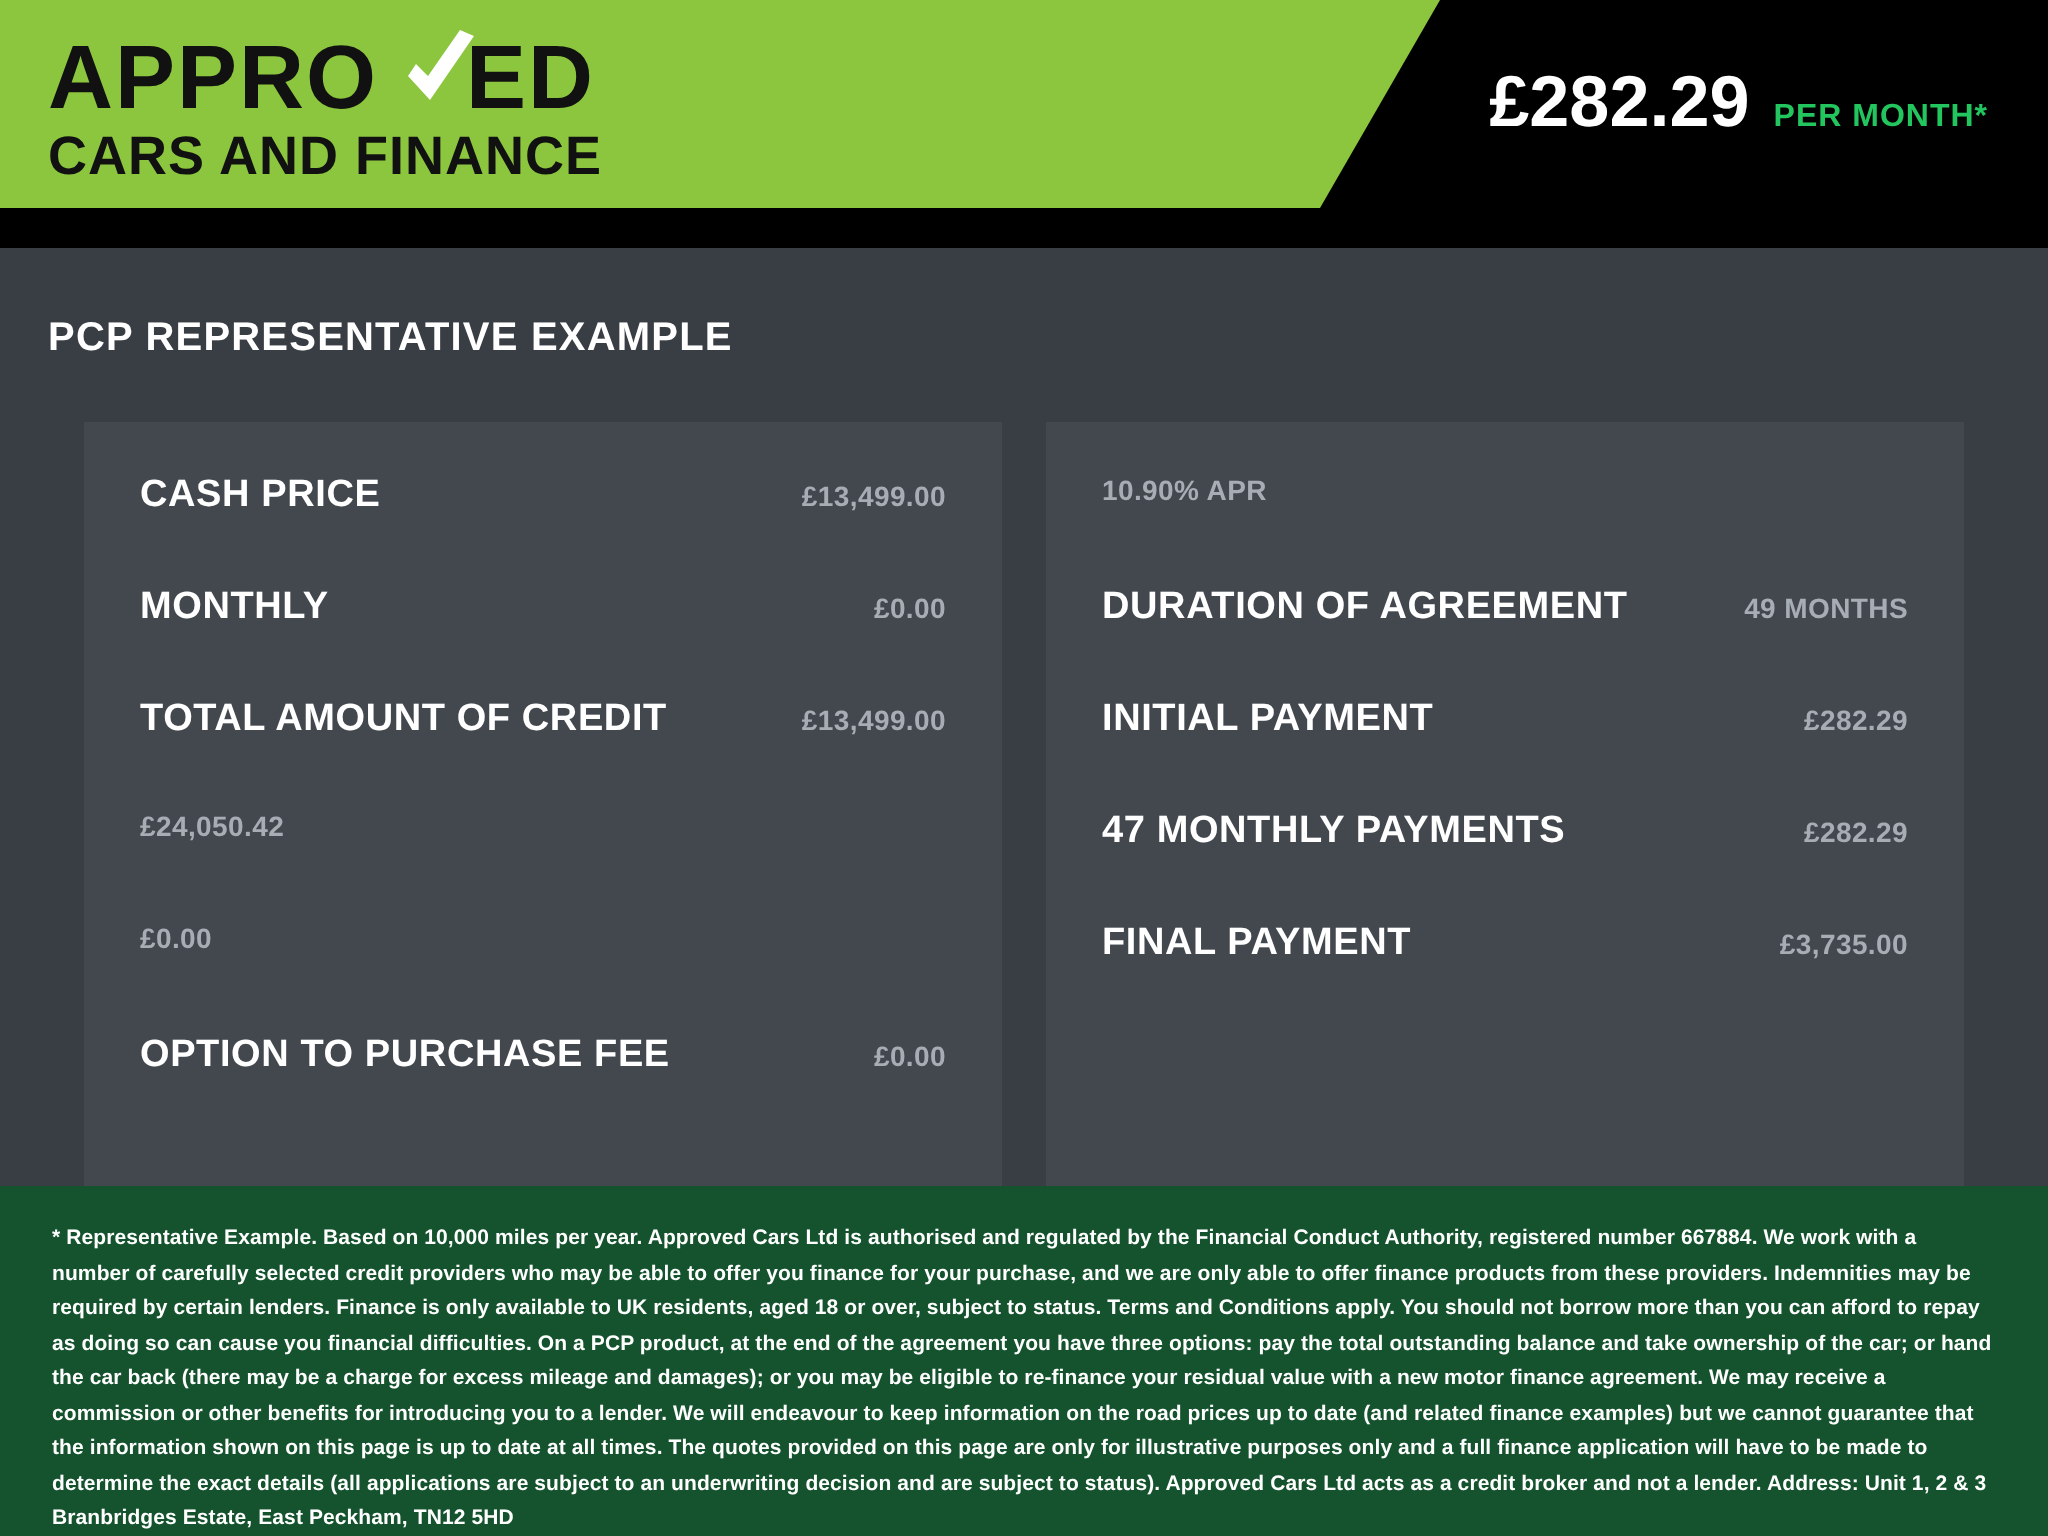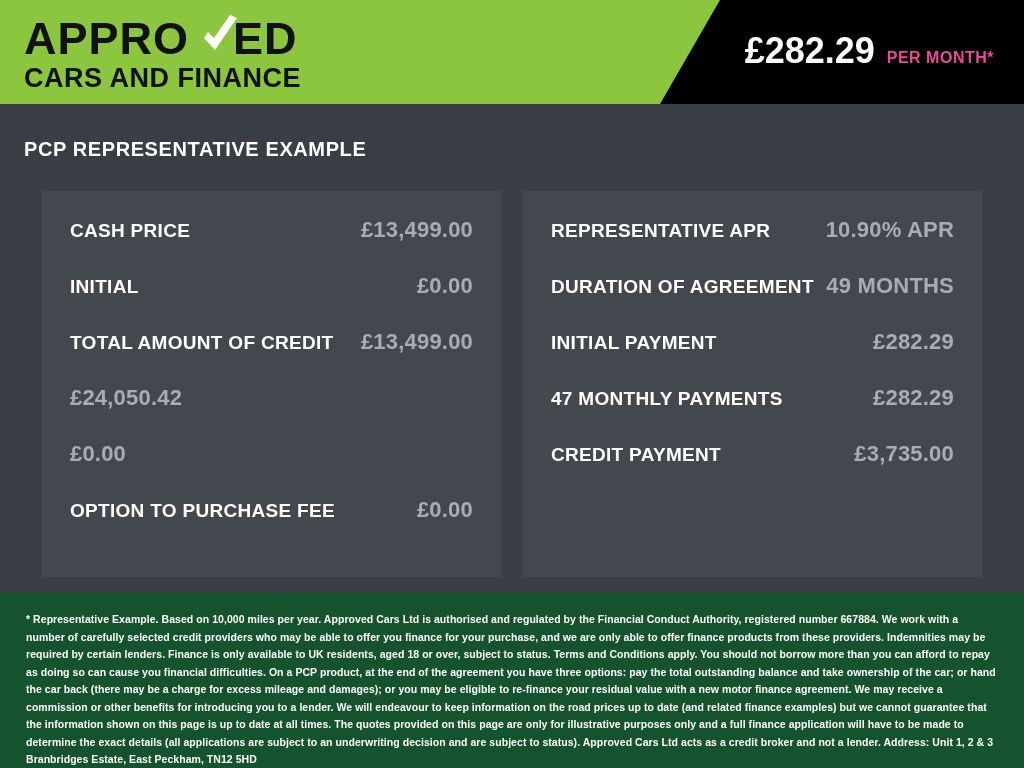--- a/index.html
+++ b/index.html
@@ -14,21 +14,21 @@
     position: relative;
     width: 1024px;
     height: 768px;
     background: #393e44;
   }
 
   
   .header {
     position: relative;
     width: 1024px;
-    height: 104px;
+    height: 124px;
     background: #000000;
     overflow: hidden;
   }
   .header-green {
     position: absolute;
     left: 0; top: 0;
     width: 760px;
     height: 104px;
     background: #8cc63e;
     clip-path: polygon(0 0, 720px 0, 660px 104px, 0 104px);
@@ -70,21 +70,21 @@
     align-items: baseline;
     gap: 12px;
   }
   .price-value {
     color: #ffffff;
     font-size: 36px;
     font-weight: bold;
     letter-spacing: 0px;
   }
   .price-suffix {
-    color: #ec4899;
+    color: #22c55e;
     font-size: 16px;
     font-weight: bold;
     letter-spacing: 0.5px;
   }
 
   
   .section-title {
     margin: 34px 0 0 24px;
     color: #ffffff;
     font-size: 20px;
@@ -112,21 +112,21 @@
   }
   .row-label {
     color: #ffffff;
     font-size: 19px;
     font-weight: bold;
     letter-spacing: 0.3px;
     white-space: nowrap;
   }
   .row-value {
     color: #a7adb4;
-    font-size: 22px;
+    font-size: 14px;
     font-weight: bold;
     letter-spacing: 0.2px;
     white-space: nowrap;
     text-align: right;
   }
 
   
   .footer {
     position: absolute;
     left: 0;
@@ -172,58 +172,57 @@
   <div class="section-title">PCP REPRESENTATIVE EXAMPLE</div>
 
   <div class="panels">
 
     <div class="panel">
       <div class="row">
         <span class="row-label">CASH PRICE</span>
         <span class="row-value">£13,499.00</span>
       </div>
       <div class="row">
-        <span class="row-label">INITIAL</span>
+        <span class="row-label">MONTHLY</span>
         <span class="row-value">£0.00</span>
       </div>
       <div class="row">
         <span class="row-label">TOTAL AMOUNT OF CREDIT</span>
         <span class="row-value">£13,499.00</span>
       </div>
       <div class="row">
         <span class="row-value">£24,050.42</span>
       </div>
       <div class="row">
         <span class="row-value">£0.00</span>
       </div>
       <div class="row">
         <span class="row-label">OPTION TO PURCHASE FEE</span>
         <span class="row-value">£0.00</span>
       </div>
     </div>
 
     <div class="panel">
       <div class="row">
-        <span class="row-label">REPRESENTATIVE APR</span>
         <span class="row-value">10.90% APR</span>
       </div>
       <div class="row">
         <span class="row-label">DURATION OF AGREEMENT</span>
         <span class="row-value">49 MONTHS</span>
       </div>
       <div class="row">
         <span class="row-label">INITIAL PAYMENT</span>
         <span class="row-value">£282.29</span>
       </div>
       <div class="row">
         <span class="row-label">47 MONTHLY PAYMENTS</span>
         <span class="row-value">£282.29</span>
       </div>
       <div class="row">
-        <span class="row-label">CREDIT PAYMENT</span>
+        <span class="row-label">FINAL PAYMENT</span>
         <span class="row-value">£3,735.00</span>
       </div>
     </div>
 
   </div>
 
   <div class="footer">
     <p>* Representative Example. Based on 10,000 miles per year. Approved Cars Ltd is authorised and regulated by the Financial Conduct Authority, registered number 667884. We work with a number of carefully selected credit providers who may be able to offer you finance for your purchase, and we are only able to offer finance products from these providers. Indemnities may be required by certain lenders. Finance is only available to UK residents, aged 18 or over, subject to status. Terms and Conditions apply. You should not borrow more than you can afford to repay as doing so can cause you financial difficulties. On a PCP product, at the end of the agreement you have three options: pay the total outstanding balance and take ownership of the car; or hand the car back (there may be a charge for excess mileage and damages); or you may be eligible to re-finance your residual value with a new motor finance agreement. We may receive a commission or other benefits for introducing you to a lender. We will endeavour to keep information on the road prices up to date (and related finance examples) but we cannot guarantee that the information shown on this page is up to date at all times. The quotes provided on this page are only for illustrative purposes only and a full finance application will have to be made to determine the exact details (all applications are subject to an underwriting decision and are subject to status). Approved Cars Ltd acts as a credit broker and not a lender. Address: Unit 1, 2 &amp; 3 Branbridges Estate, East Peckham, TN12 5HD</p>
   </div>
 

